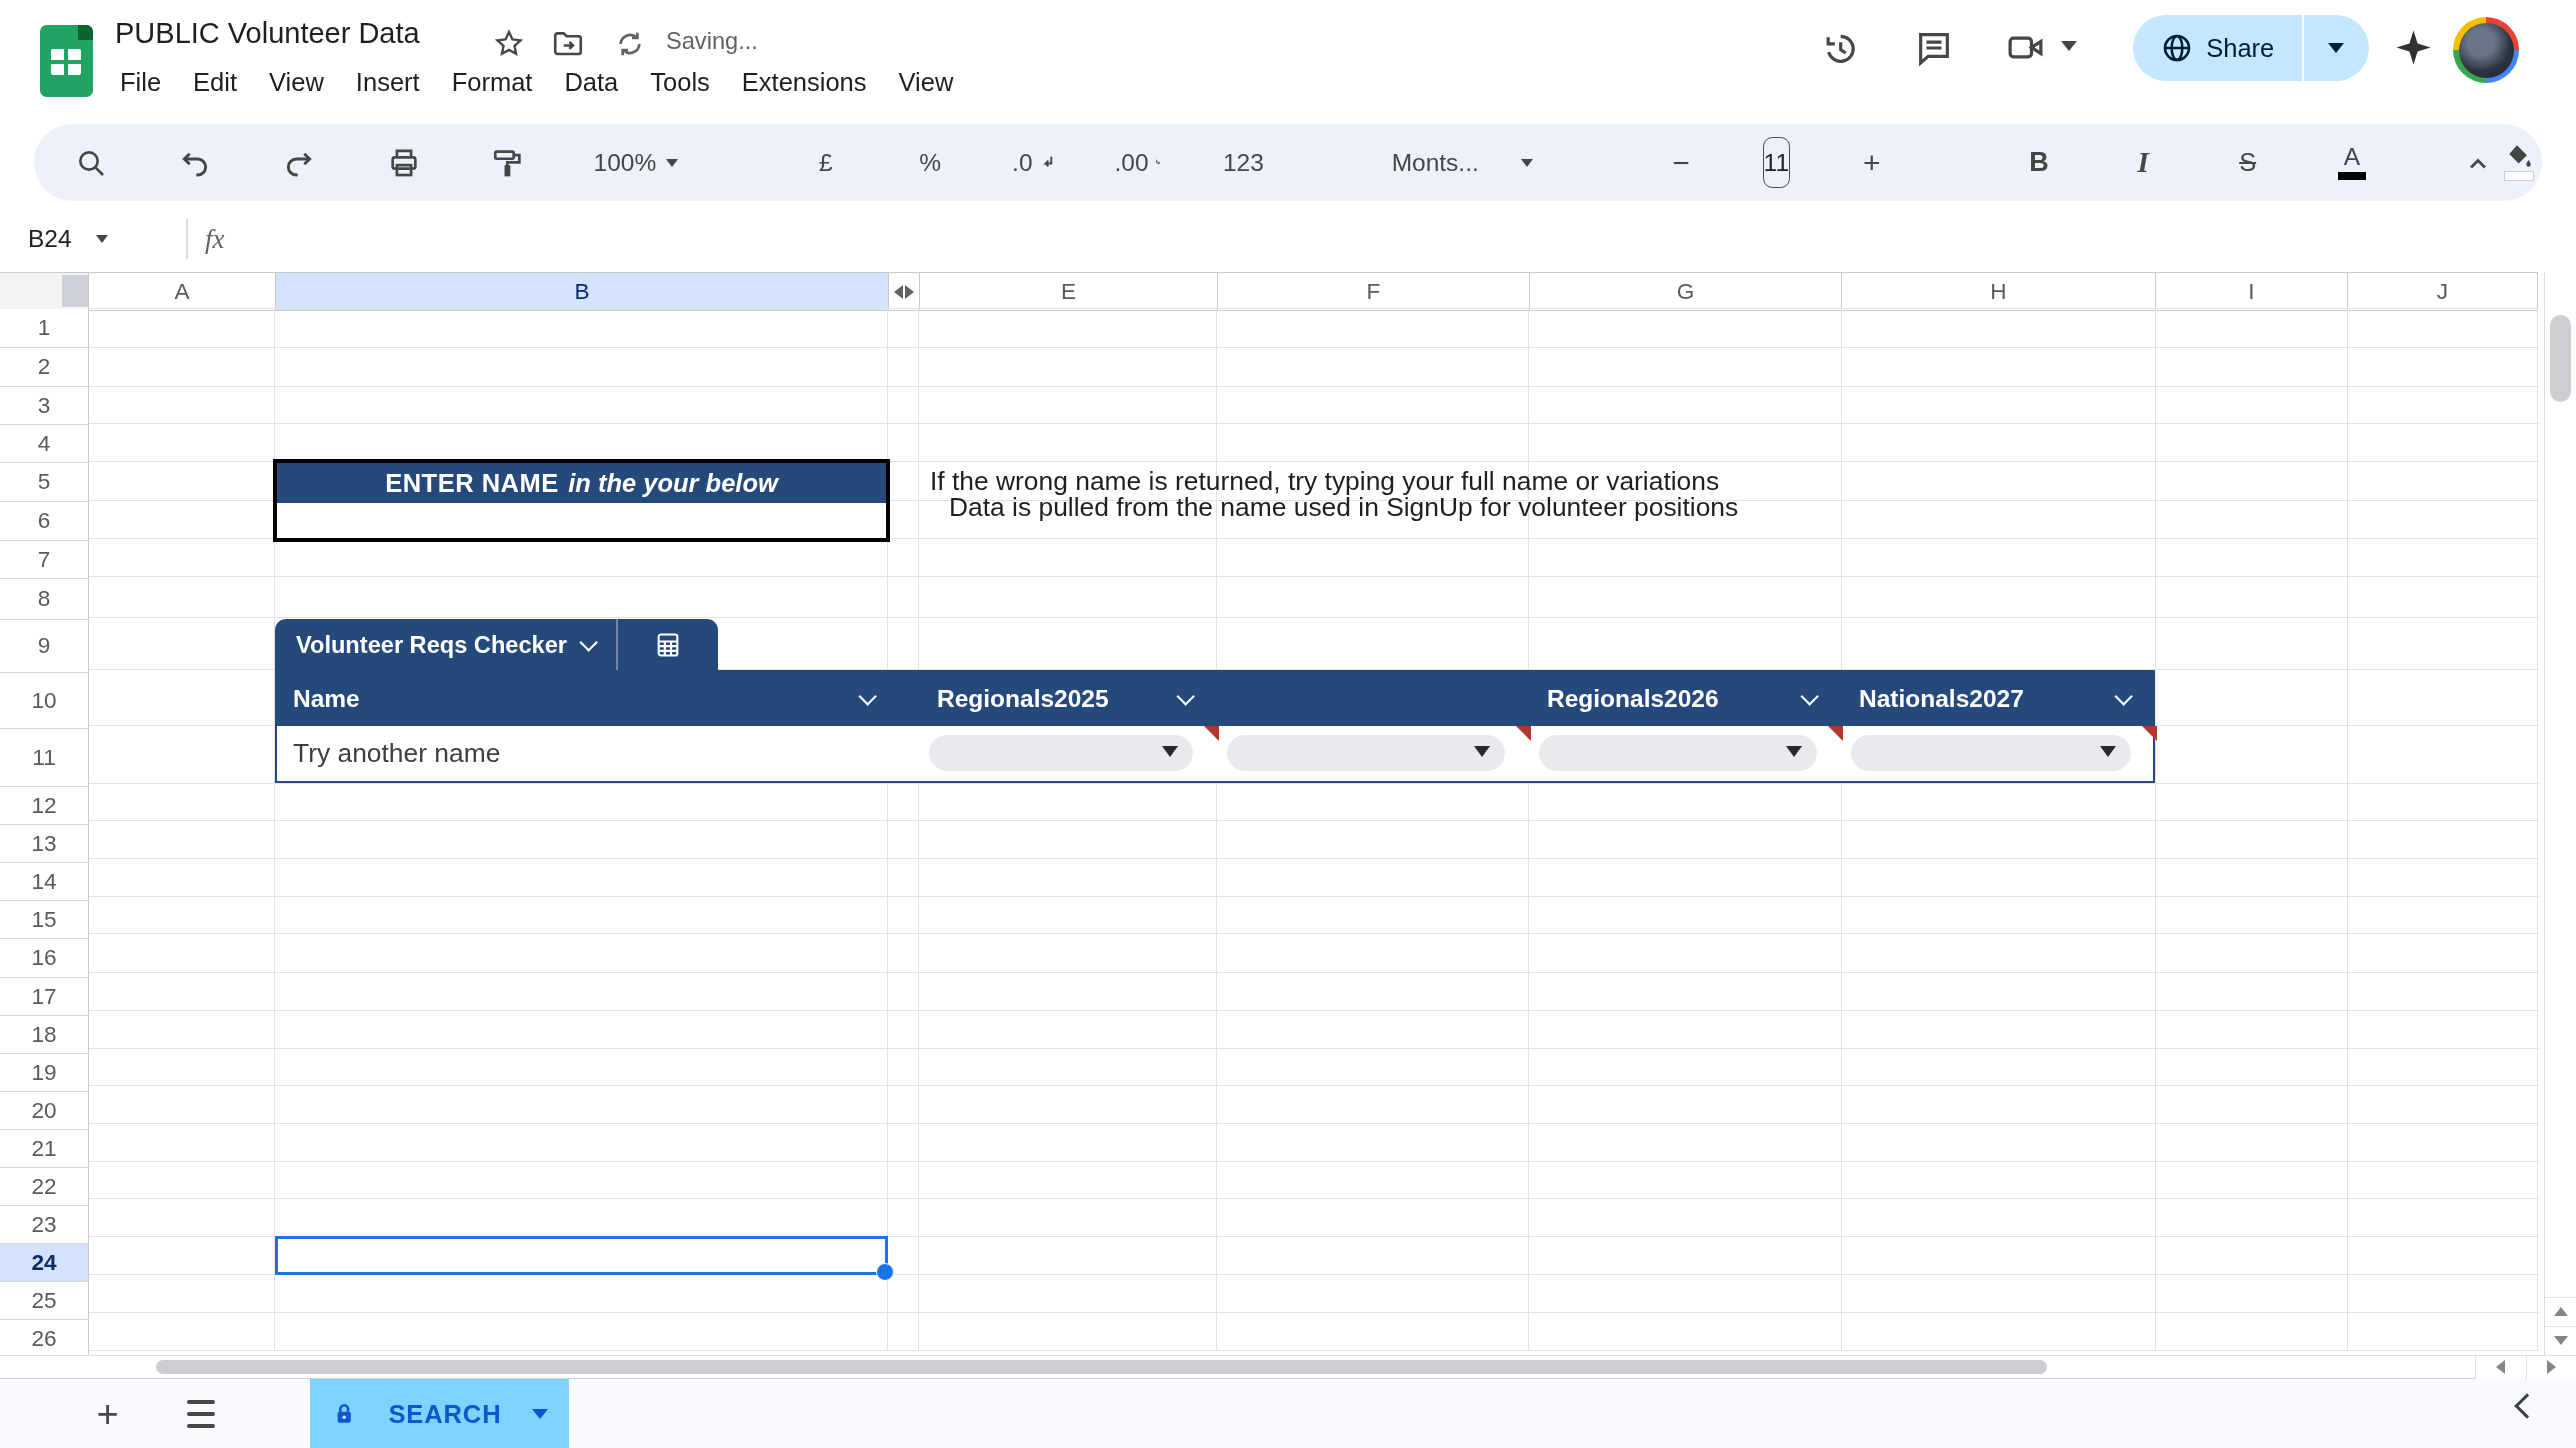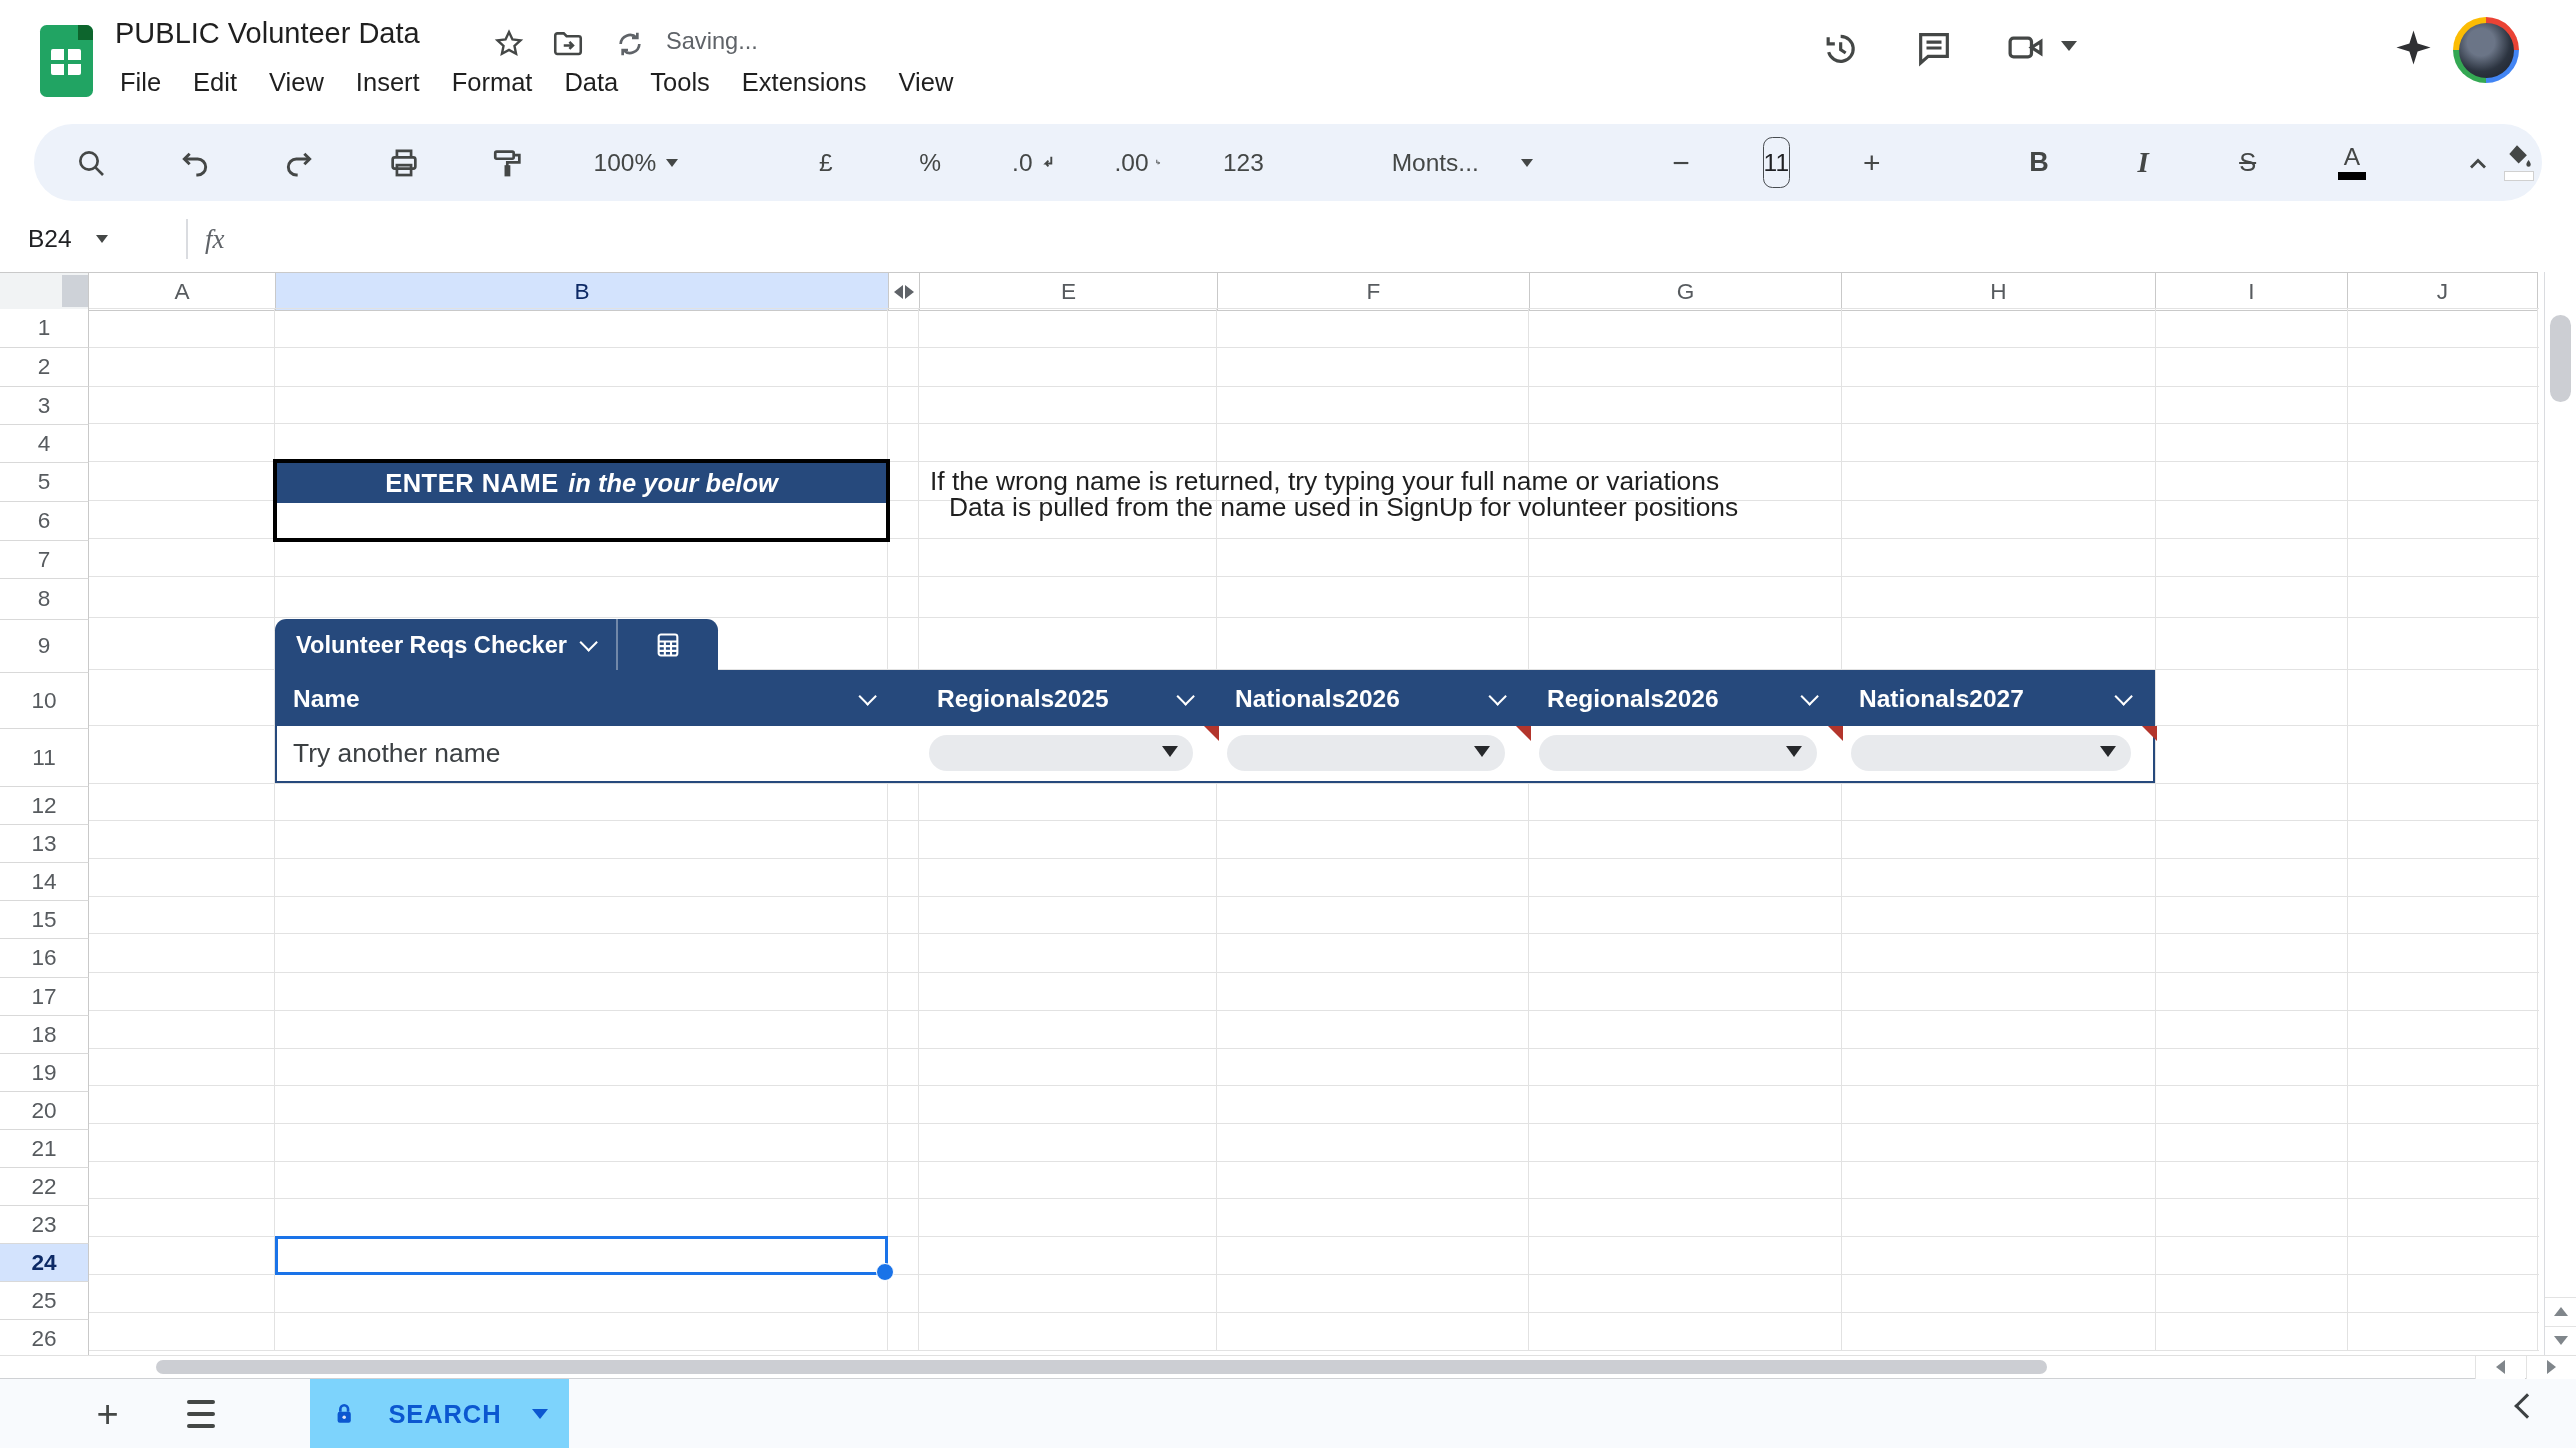--- a/index.html
+++ b/index.html
@@ -175,20 +175,34 @@
         </svg>
     </div>
     <div class="tr-ico" id="cam-b">
       <svg width="41" height="41" viewBox="0 0 24 24" fill="none" stroke="#444746" stroke-width="1.9">
           <rect x="3" y="6.5" width="12.5" height="11" rx="2"></rect>
           <path d="M15.5 12l5.5-3.5v7z"></path>
         </svg>
     </div>
     <div id="cam-caret" class="caret"></div>
 
+    <div id="share-btn">
+      <div id="share-main">
+        <svg width="32" height="32" viewBox="0 0 24 24" fill="none" stroke="#001d35" stroke-width="1.9">
+            <circle cx="12" cy="12" r="9"></circle>
+            <ellipse cx="12" cy="12" rx="4" ry="9"></ellipse>
+            <path d="M3.5 12h17"></path>
+          </svg>
+        <span id="share-label">Share</span>
+      </div>
+      <div id="share-sep" class="ni"></div>
+      <div id="share-caret">
+          <span class="caret"></span>
+        </div>
+    </div>
 
     <div class="tr-ico" id="spark-b">
       <svg width="41" height="41" viewBox="0 0 24 24" fill="#2f3033">
           <path d="M12 2l2.4 7.6L22 12l-7.6 2.4L12 22l-2.4-7.6L2 12l7.6-2.4z"></path>
         </svg>
     </div>
     <div id="avatar">
         <div class="photo ni"></div>
       </div>
   </div>
@@ -463,24 +477,20 @@
   <div id="vtable">
     <div id="ttheaders">
         <div class="th-cell first" style="left: 0px; width: 644px;">
           <span>Name</span>
           <i class="chev-w" style="margin-top: -5.7px;"></i>
         </div>
         <div class="th-cell" style="left: 644px; width: 298px;">
           <span>Regionals2025</span>
           <i class="chev-w" style="margin-top: -5.7px;"></i>
         </div>
-        <div class="th-cell" style="left: 942px; width: 312px;">
-          <span>Nationals2026</span>
-          <i class="chev-w" style="margin-top: -5.7px;"></i>
-        </div>
         <div class="th-cell" style="left: 1254px; width: 312px;">
           <span>Regionals2026</span>
           <i class="chev-w" style="margin-top: -5.7px;"></i>
         </div>
         <div class="th-cell" style="left: 1566px; width: 314px;">
           <span>Nationals2027</span>
           <i class="chev-w" style="margin-top: -5.7px;"></i>
         </div>
       </div>
     <div id="ddrow">

